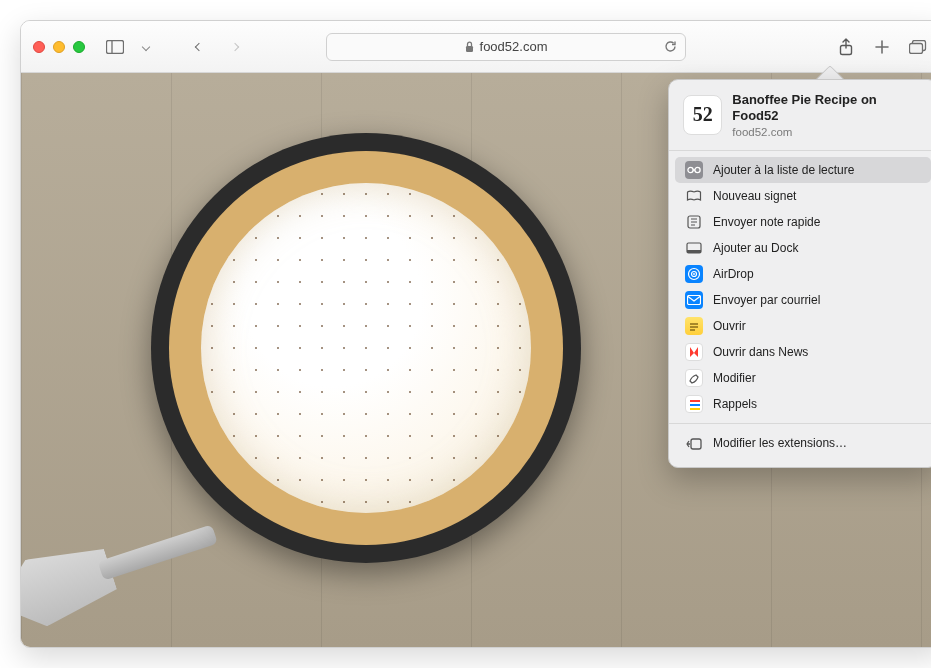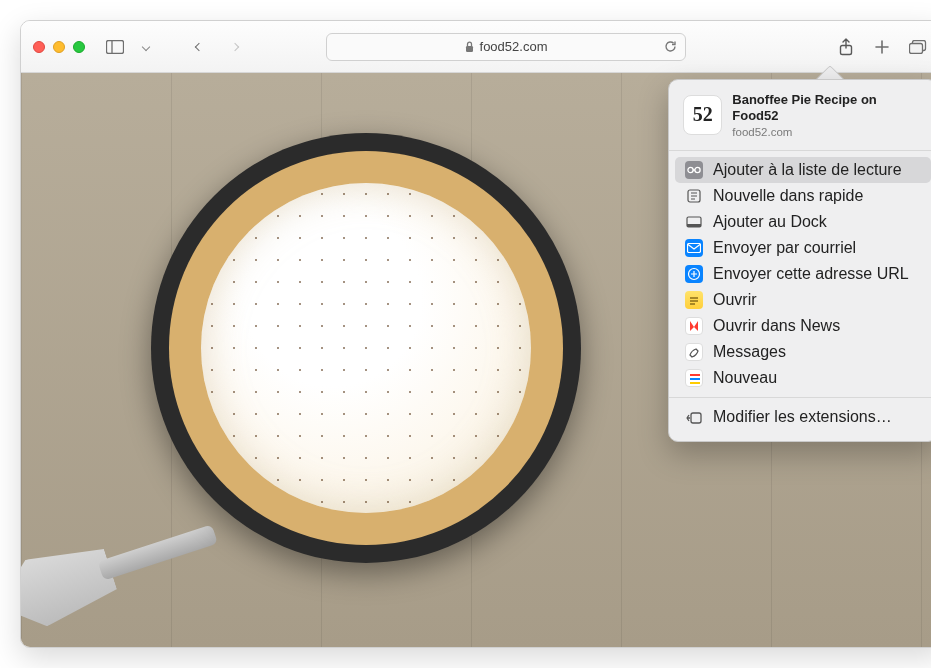--- a/index.html
+++ b/index.html
@@ -135,23 +135,23 @@
     width:40px;height:40px;border-radius:8px;background:#fff;
     display:flex;align-items:center;justify-content:center;
     font-family:"Times New Roman",serif;font-weight:700;font-size:20px;
     color:#222;border:1px solid #ddd;
   }
   .pop-title{font-weight:700;font-size:13px;line-height:1.25;}
   .pop-sub{color:#7a7a7a;font-size:11.5px;margin-top:1px;}
   .sep{height:1px;background:#d8d8d8;margin:2px 0;}
   .menu{padding:4px 6px;}
   .menu-item{
-    display:flex;gap:10px;
+    display:flex;align-items:center;gap:10px;
     padding:4px 10px;border-radius:5px;
-    font-size:16px;color:#222;
+    font-size:12px;color:#222;
   }
   .menu-item.sel{background:#d7d7d9;}
   .mi-icon{
     width:18px;height:18px;border-radius:4px;display:flex;align-items:center;justify-content:center;
     font-size:12px;color:#fff;flex-shrink:0;
   }
   .mi-icon.gray{background:#8e8e93;}
   .mi-icon.outline{background:transparent;color:#555;border:none;width:18px;}
   .mi-icon.blue{background:#0a84ff;}
   .mi-icon.green{background:#34c759;}
@@ -263,55 +263,64 @@
             <svg width="14" height="8">
               <circle cx="3.5" cy="4" r="2.6" fill="none" stroke="#fff" stroke-width="1.3"></circle>
               <circle cx="10.5" cy="4" r="2.6" fill="none" stroke="#fff" stroke-width="1.3"></circle>
               <path d="M6 4h2" stroke="#fff" stroke-width="1.3"></path>
             </svg>
           </span>
           <span>Ajouter à la liste de lecture</span>
         </div>
         <div class="menu-item">
           <span class="mi-icon outline">
+            <svg width="16" height="12">
+              <path d="M8 2C6 1 3 1 1.5 2v8C3 9 6 9 8 10M8 2c2-1 5-1 6.5 0v8C13 9 10 9 8 10" fill="none" stroke="#555" stroke-width="1.2"></path>
+            </svg>
+          </span>
+          <span>Nouveau signet</span>
+        </div>
+        <div class="menu-item">
+          <span class="mi-icon outline">
             <svg width="14" height="14">
               <rect x="1" y="1" width="12" height="12" rx="2" fill="none" stroke="#555" stroke-width="1.2"></rect>
               <path d="M4 4h6M4 7h6M4 10h4" stroke="#555" stroke-width="1.2"></path>
             </svg>
           </span>
-          <span>Nouvelle dans rapide</span>
+          <span>Envoyer note rapide</span>
         </div>
         <div class="menu-item">
           <span class="mi-icon outline">
             <svg width="16" height="12">
               <rect x="1" y="1" width="14" height="10" rx="1.5" fill="none" stroke="#555" stroke-width="1.2"></rect>
               <rect x="1" y="8" width="14" height="3" fill="#555"></rect>
             </svg>
           </span>
           <span>Ajouter au Dock</span>
         </div>
         <div class="menu-item">
           <span class="mi-icon blue">
+            <svg width="14" height="14">
+              <circle cx="7" cy="7" r="5.5" fill="none" stroke="#fff" stroke-width="1.2"></circle>
+              <circle cx="7" cy="7" r="2.5" fill="none" stroke="#fff" stroke-width="1.2"></circle>
+              <circle cx="7" cy="7" r="0.9" fill="#fff"></circle>
+            </svg>
+          </span>
+          <span>AirDrop</span>
+        </div>
+        <div class="menu-item">
+          <span class="mi-icon blue">
             <svg width="14" height="10">
               <rect x="0.5" y="0.5" width="13" height="9" rx="1.5" fill="none" stroke="#fff" stroke-width="1.2"></rect>
               <path d="M1 1.5 7 6l6-4.5" fill="none" stroke="#fff" stroke-width="1.2"></path>
             </svg>
           </span>
           <span>Envoyer par courriel</span>
         </div>
         <div class="menu-item">
-          <span class="mi-icon blue">
-            <svg width="14" height="14">
-              <circle cx="7" cy="7" r="5.5" fill="none" stroke="#fff" stroke-width="1.2"></circle>
-              <path d="M7 4v6M4 7h6" stroke="#fff" stroke-width="1.2"></path>
-            </svg>
-          </span>
-          <span>Envoyer cette adresse URL</span>
-        </div>
-        <div class="menu-item">
           <span class="mi-icon yellow">
             <svg width="12" height="12">
               <path d="M2 4h8M2 7h8M2 10h5" stroke="#8a6d1a" stroke-width="1.4"></path>
             </svg>
           </span>
           <span>Ouvrir</span>
         </div>
         <div class="menu-item">
           <span class="mi-icon white">
             <svg width="10" height="12">
@@ -319,25 +328,25 @@
             </svg>
           </span>
           <span>Ouvrir dans News</span>
         </div>
         <div class="menu-item">
           <span class="mi-icon white">
             <svg width="12" height="12">
               <path d="M2 9c1-3 3-5 6-6l2 2c-1 3-3 5-6 6z" fill="none" stroke="#555" stroke-width="1.2"></path>
             </svg>
           </span>
-          <span>Messages</span>
+          <span>Modifier</span>
         </div>
         <div class="menu-item">
           <span class="mi-icon lines"></span>
-          <span>Nouveau</span>
+          <span>Rappels</span>
         </div>
       </div>
     <div class="sep"></div>
     <div class="menu">
       <div class="menu-item">
         <span class="mi-icon outline">
           <svg width="16" height="14">
               <rect x="5" y="3" width="10" height="10" rx="2" fill="none" stroke="#555" stroke-width="1.3"></rect>
               <path d="M4 8H1M3 5l-2 3 2 3" fill="none" stroke="#555" stroke-width="1.3" stroke-linejoin="round"></path>
             </svg>

